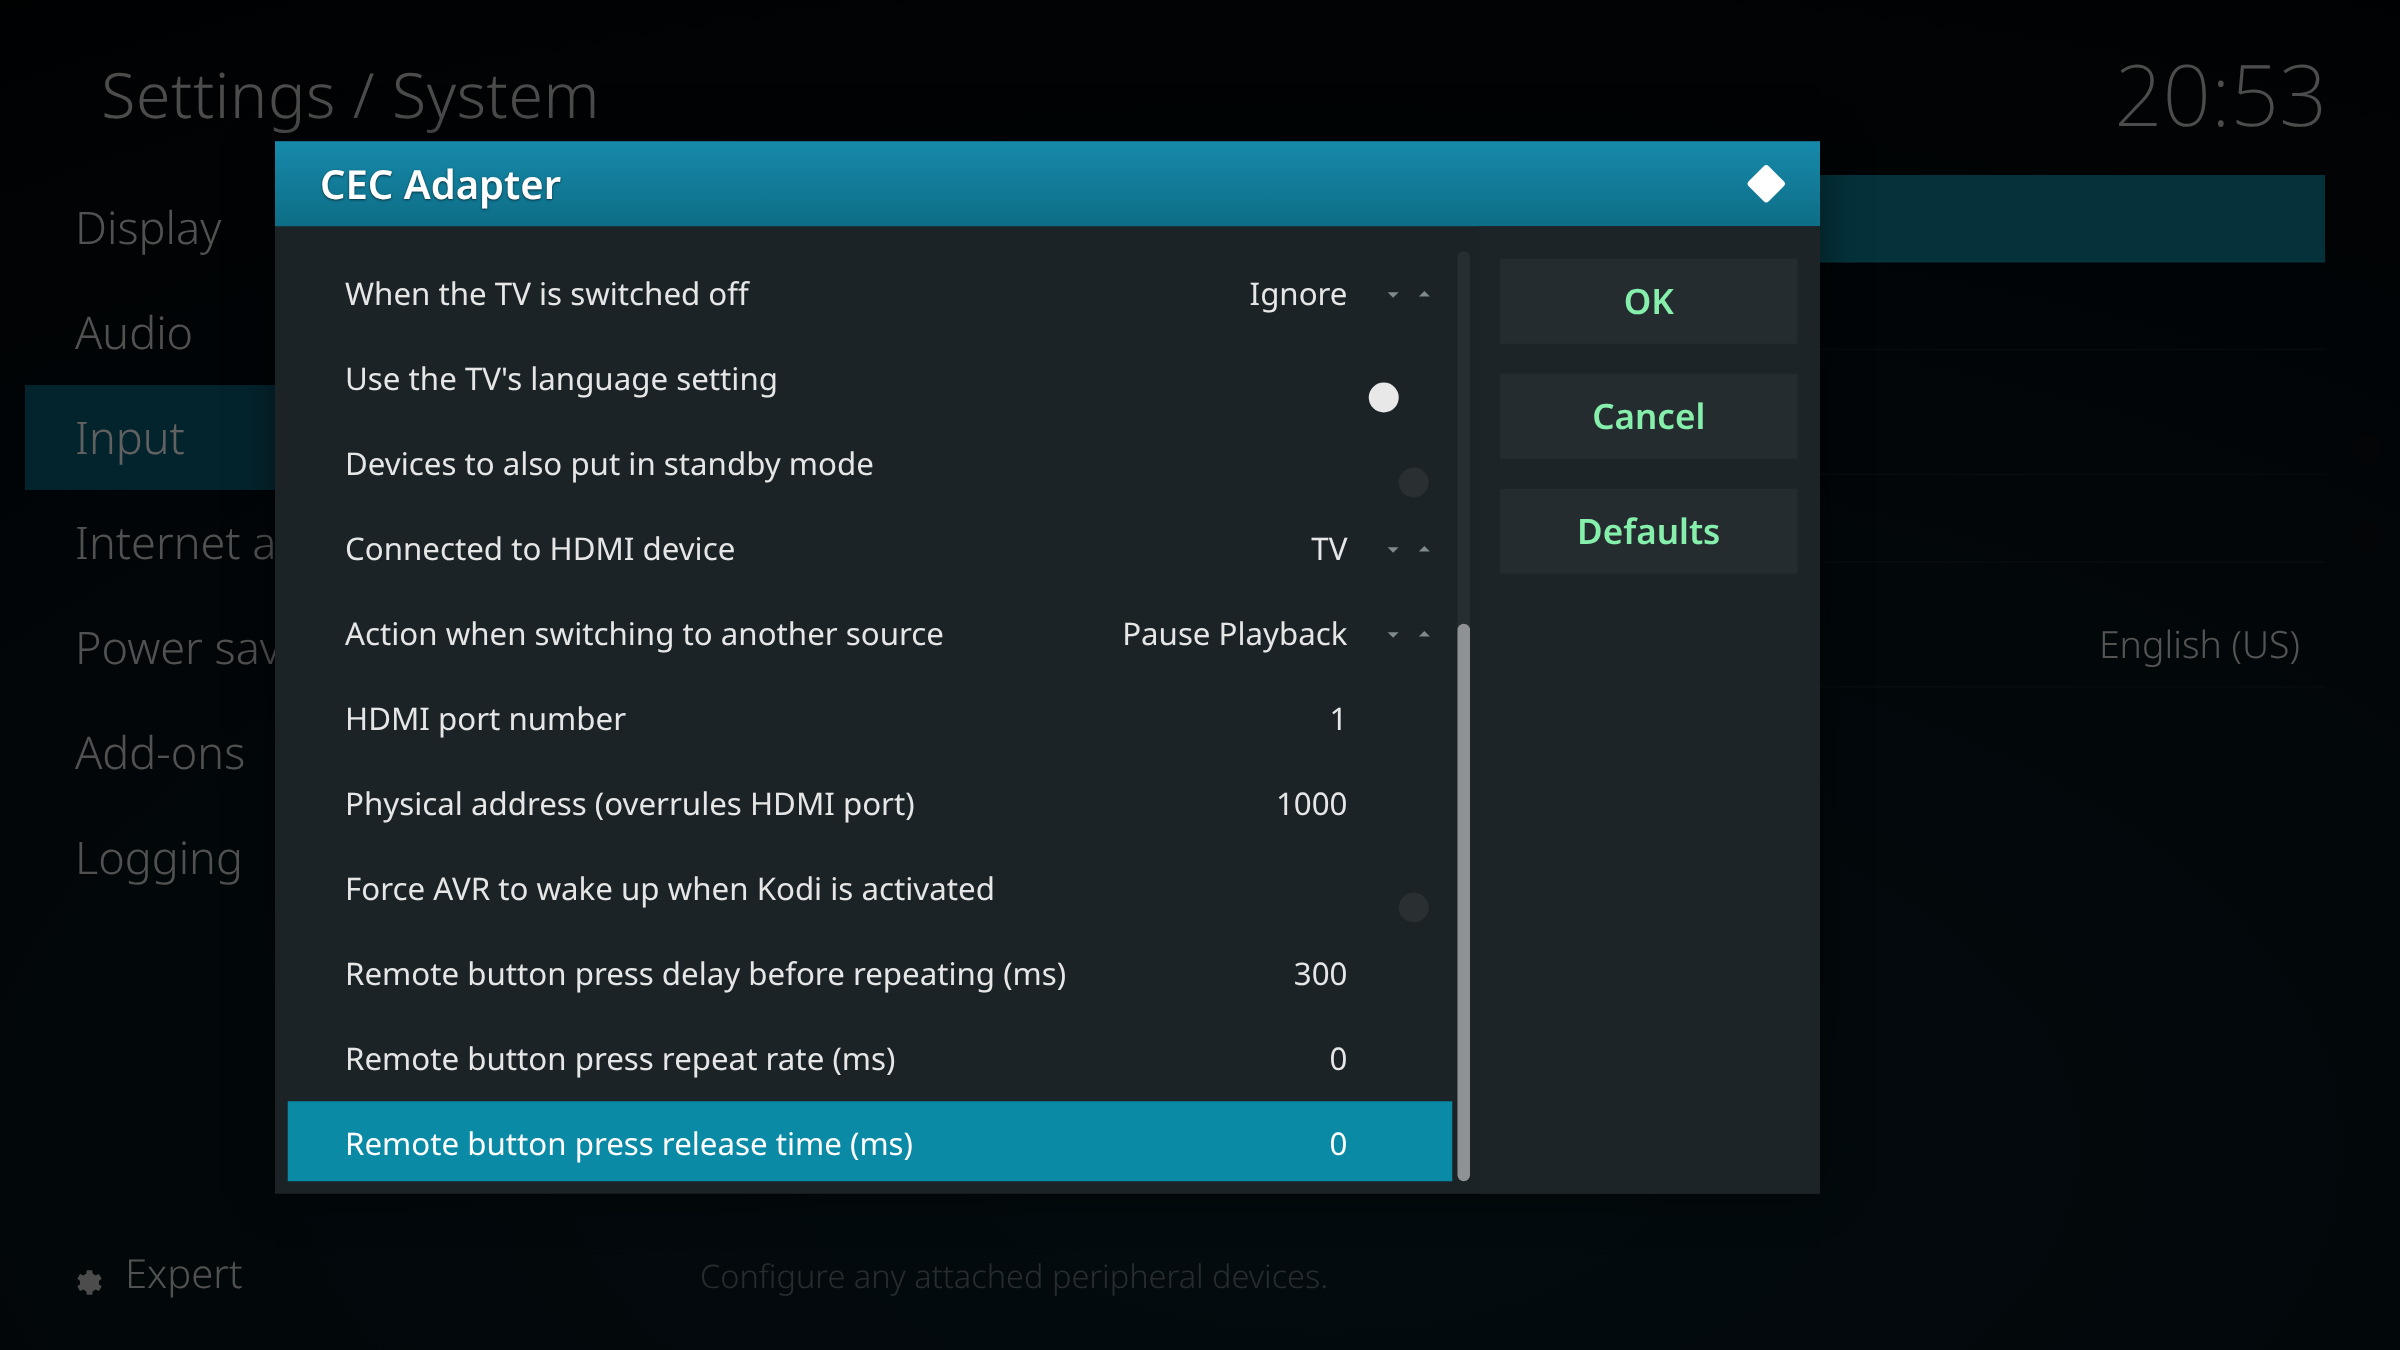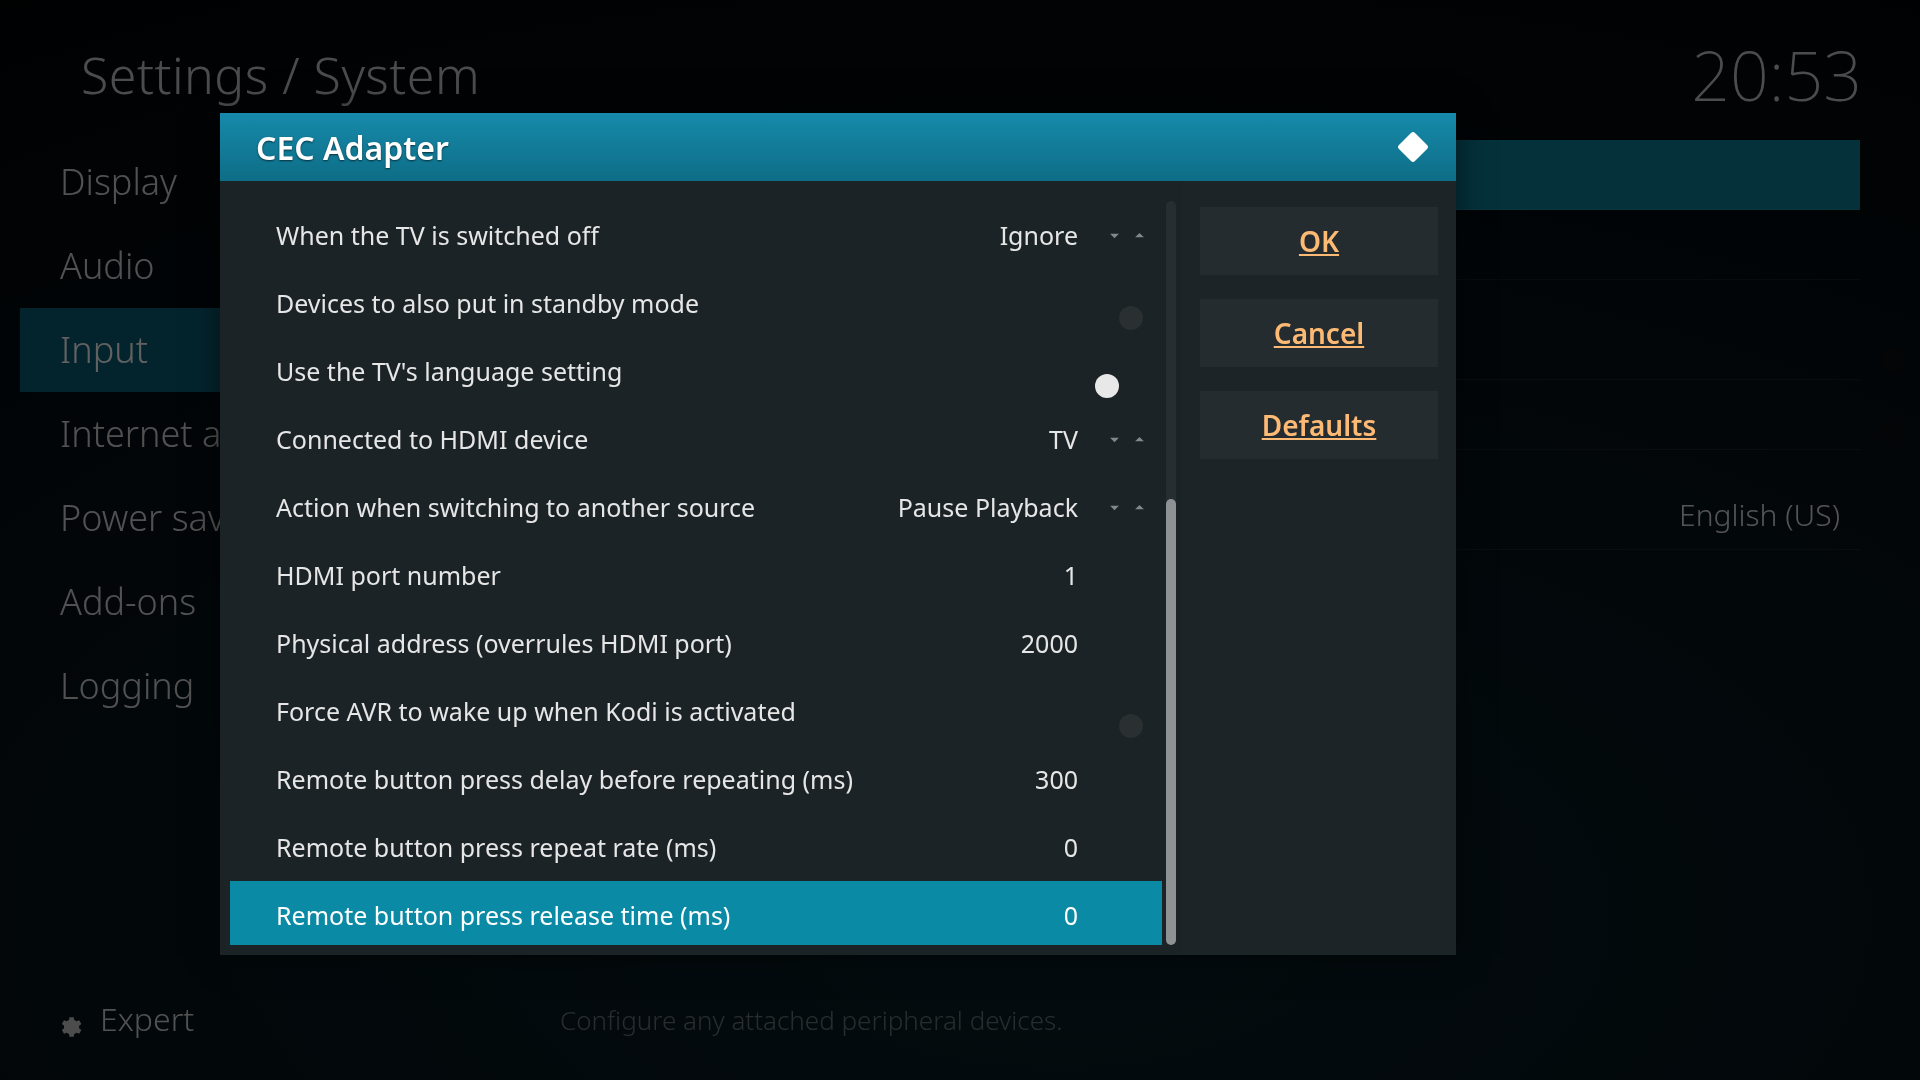--- a/index.html
+++ b/index.html
@@ -68,22 +68,22 @@
   .setting-spinner svg { width:21px; height:21px; fill:#7f8a8d; }
   .setting-toggle { margin-left:auto; }
 
   
   .scrollbar { position:absolute; top:20px; bottom:10px; right:6px; width:10px; }
   .scrollbar-track { position:absolute; inset:0; background:rgba(255,255,255,0.05); border-radius:5px; }
   .scrollbar-thumb { position:absolute; left:0; right:0; background:#8e9295; border-radius:5px; }
 
   .action-pane { width:274px; padding:26px 18px 0 18px; background:#1c2428; display:flex; flex-direction:column; gap:24px; }
   .action-btn {
-    height:68px; background:#242c30; border:none; color:#fdba74;
-    font-size:28px; font-weight:600; cursor:pointer; width:100%;text-decoration:underline;
+    height:68px; background:#242c30; border:none; color:#86efac;
+    font-size:28px; font-weight:600; cursor:pointer; width:100%;
   }
 </style>
 </head>
 <body>
 
 <div class="bg">
   <div class="bg-header">
     <div class="breadcrumb">Settings / System</div>
     <div class="clock">20:53</div>
   </div>
@@ -148,27 +148,27 @@
             <span class="setting-spinner">
               <svg viewBox="0 0 24 24">
                 <path d="M7 10l5 5 5-5z"></path>
               </svg>
               <svg viewBox="0 0 24 24">
                 <path d="M7 14l5-5 5 5z"></path>
               </svg>
             </span>
           </div>
           <div class="setting-row">
+            <span class="setting-label">Use the TV's language setting</span>
+            <span class="setting-toggle"><span class="toggle "></span></span>
+            <span class="setting-spinner"></span>
+          </div>
+          <div class="setting-row">
             <span class="setting-label">Devices to also put in standby mode</span>
             <span class="setting-toggle"><span class="toggle on"></span></span>
-            <span class="setting-spinner"></span>
-          </div>
-          <div class="setting-row">
-            <span class="setting-label">Use the TV's language setting</span>
-            <span class="setting-toggle"><span class="toggle "></span></span>
             <span class="setting-spinner"></span>
           </div>
           <div class="setting-row">
             <span class="setting-label">Connected to HDMI device</span>
             <span class="setting-value">TV</span>
             <span class="setting-spinner">
               <svg viewBox="0 0 24 24">
                 <path d="M7 10l5 5 5-5z"></path>
               </svg>
               <svg viewBox="0 0 24 24">
@@ -188,21 +188,21 @@
               </svg>
             </span>
           </div>
           <div class="setting-row">
             <span class="setting-label">HDMI port number</span>
             <span class="setting-value">1</span>
             <span class="setting-spinner"></span>
           </div>
           <div class="setting-row">
             <span class="setting-label">Physical address (overrules HDMI port)</span>
-            <span class="setting-value">2000</span>
+            <span class="setting-value">1000</span>
             <span class="setting-spinner"></span>
           </div>
           <div class="setting-row">
             <span class="setting-label">Force AVR to wake up when Kodi is activated</span>
             <span class="setting-toggle"><span class="toggle on"></span></span>
             <span class="setting-spinner"></span>
           </div>
           <div class="setting-row">
             <span class="setting-label">Remote button press delay before repeating (ms)</span>
             <span class="setting-value">300</span>

